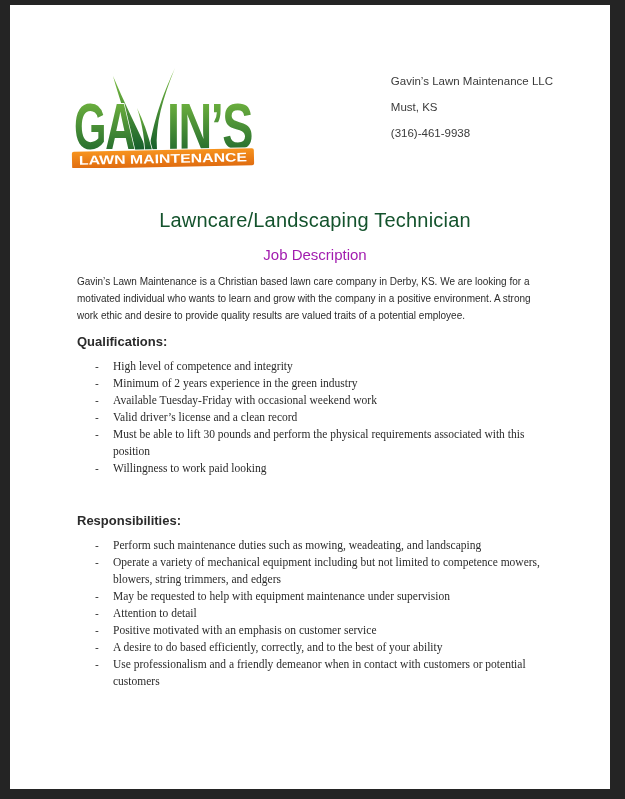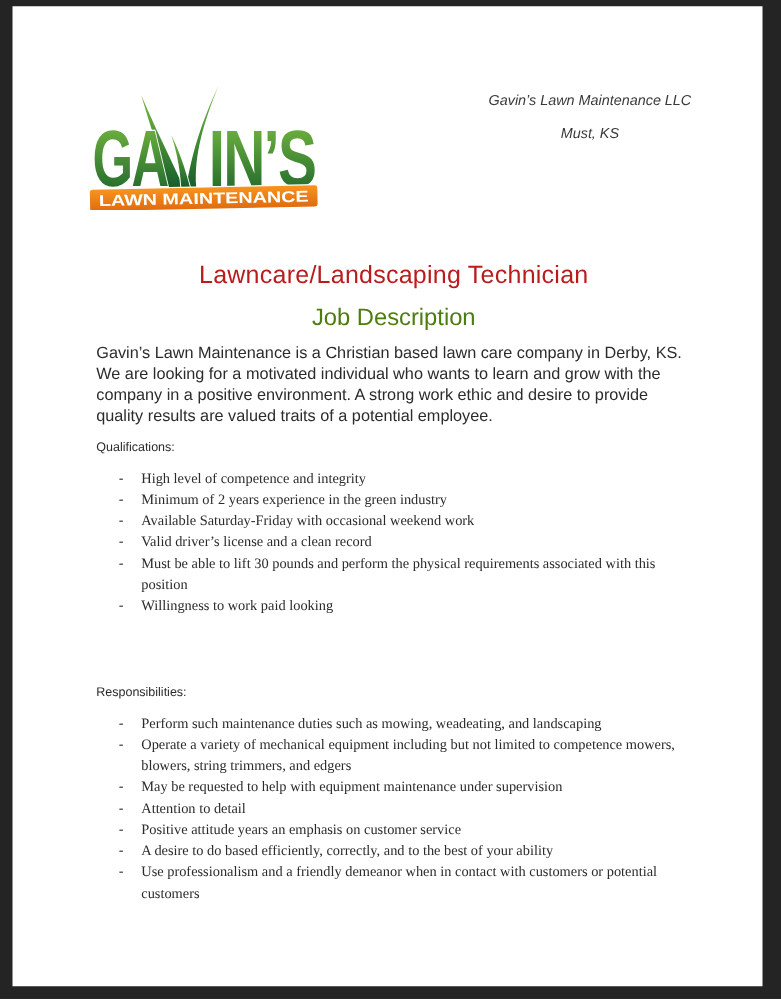--- a/index.html
+++ b/index.html
@@ -54,56 +54,55 @@
     paint-order: stroke;
   }
   .banner-text {
     font-family: "Liberation Sans", sans-serif;
     font-weight: bold;
     font-size: 12.5px;
     fill: #ffffff;
   }
   .contact {
     margin-top: 11px;
-    text-align: center;
+    text-align: left;
     font-size: 11.5px;
     line-height: 17px;
     color: #3a3a3a;
-    font-style: italic;
   }
   .contact .contact-line { margin-bottom: 9px; }
   .title {
     margin: 40px 0 0 0;
     font-size: 20px;
     font-weight: 400;
     line-height: 25px;
     text-align: center;
-    color: #b91c1c;
+    color: #14532d;
     letter-spacing: 0.2px;
   }
   .subtitle {
     margin: 12px 0 0 0;
-    font-size: 19px;
+    font-size: 15px;
     font-weight: 400;
     line-height: 20px;
     text-align: center;
-    color: #4d7c0f;
+    color: #a21caf;
   }
   .intro {
     margin: 8px 0 0 0;
-    font-size: 13px;
+    font-size: 10px;
     line-height: 17px;
   }
   .section-heading {
     margin: 9px 0 0 0;
-    font-size: 10px;
-    line-height: 17px;
-    font-weight: 400;
-  }
-  .section-heading.resp { margin-top: 52px; }
+    font-size: 13px;
+    line-height: 17px;
+    font-weight: 700;
+  }
+  .section-heading.resp { margin-top: 35px; }
   ul.bullet-list {
     margin: 8px 0 0 0;
     padding: 0;
     list-style: none;
     font-size: 11.5px;
     line-height: 17px;
   }
   ul.bullet-list li { display: flex; }
   .dash {
     flex: none;
@@ -147,41 +146,42 @@
 
         <g transform="rotate(-1.2 92 97)">
           <rect x="1" y="88" width="182" height="17" rx="2" fill="url(#bannerGrad)" stroke="#ffffff" stroke-width="2" paint-order="stroke"></rect>
           <text class="banner-text" x="92" y="101" text-anchor="middle" textLength="168" lengthAdjust="spacingAndGlyphs">LAWN MAINTENANCE</text>
         </g>
       </svg>
 
       <div class="contact">
         <div class="contact-line">Gavin’s Lawn Maintenance LLC</div>
         <div class="contact-line">Must, KS</div>
+        <div class="contact-line">(316)-461-9938</div>
       </div>
     </div>
 
     <h1 class="title">Lawncare/Landscaping Technician</h1>
     <h2 class="subtitle">Job Description</h2>
 
     <p class="intro">Gavin’s Lawn Maintenance is a Christian based lawn care company in Derby, KS. We are looking for a motivated individual who wants to learn and grow with the company in a positive environment. A strong work ethic and desire to provide quality results are valued traits of a potential employee.</p>
 
     <p class="section-heading">Qualifications:</p>
     <ul class="bullet-list">
       <li>
         <span class="dash">-</span>
         <span class="li-text">High level of competence and integrity</span>
       </li>
       <li>
         <span class="dash">-</span>
         <span class="li-text">Minimum of 2 years experience in the green industry</span>
       </li>
       <li>
         <span class="dash">-</span>
-        <span class="li-text">Available Saturday-Friday with occasional weekend work</span>
+        <span class="li-text">Available Tuesday-Friday with occasional weekend work</span>
       </li>
       <li>
         <span class="dash">-</span>
         <span class="li-text">Valid driver’s license and a clean record</span>
       </li>
       <li>
         <span class="dash">-</span>
         <span class="li-text">Must be able to lift 30 pounds and perform the physical requirements associated with this position</span>
       </li>
       <li>
@@ -203,21 +203,21 @@
       <li>
         <span class="dash">-</span>
         <span class="li-text">May be requested to help with equipment maintenance under supervision</span>
       </li>
       <li>
         <span class="dash">-</span>
         <span class="li-text">Attention to detail</span>
       </li>
       <li>
         <span class="dash">-</span>
-        <span class="li-text">Positive attitude years an emphasis on customer service</span>
+        <span class="li-text">Positive motivated with an emphasis on customer service</span>
       </li>
       <li>
         <span class="dash">-</span>
         <span class="li-text">A desire to do based efficiently, correctly, and to the best of your ability</span>
       </li>
       <li>
         <span class="dash">-</span>
         <span class="li-text">Use professionalism and a friendly demeanor when in contact with customers or potential customers</span>
       </li>
     </ul>

